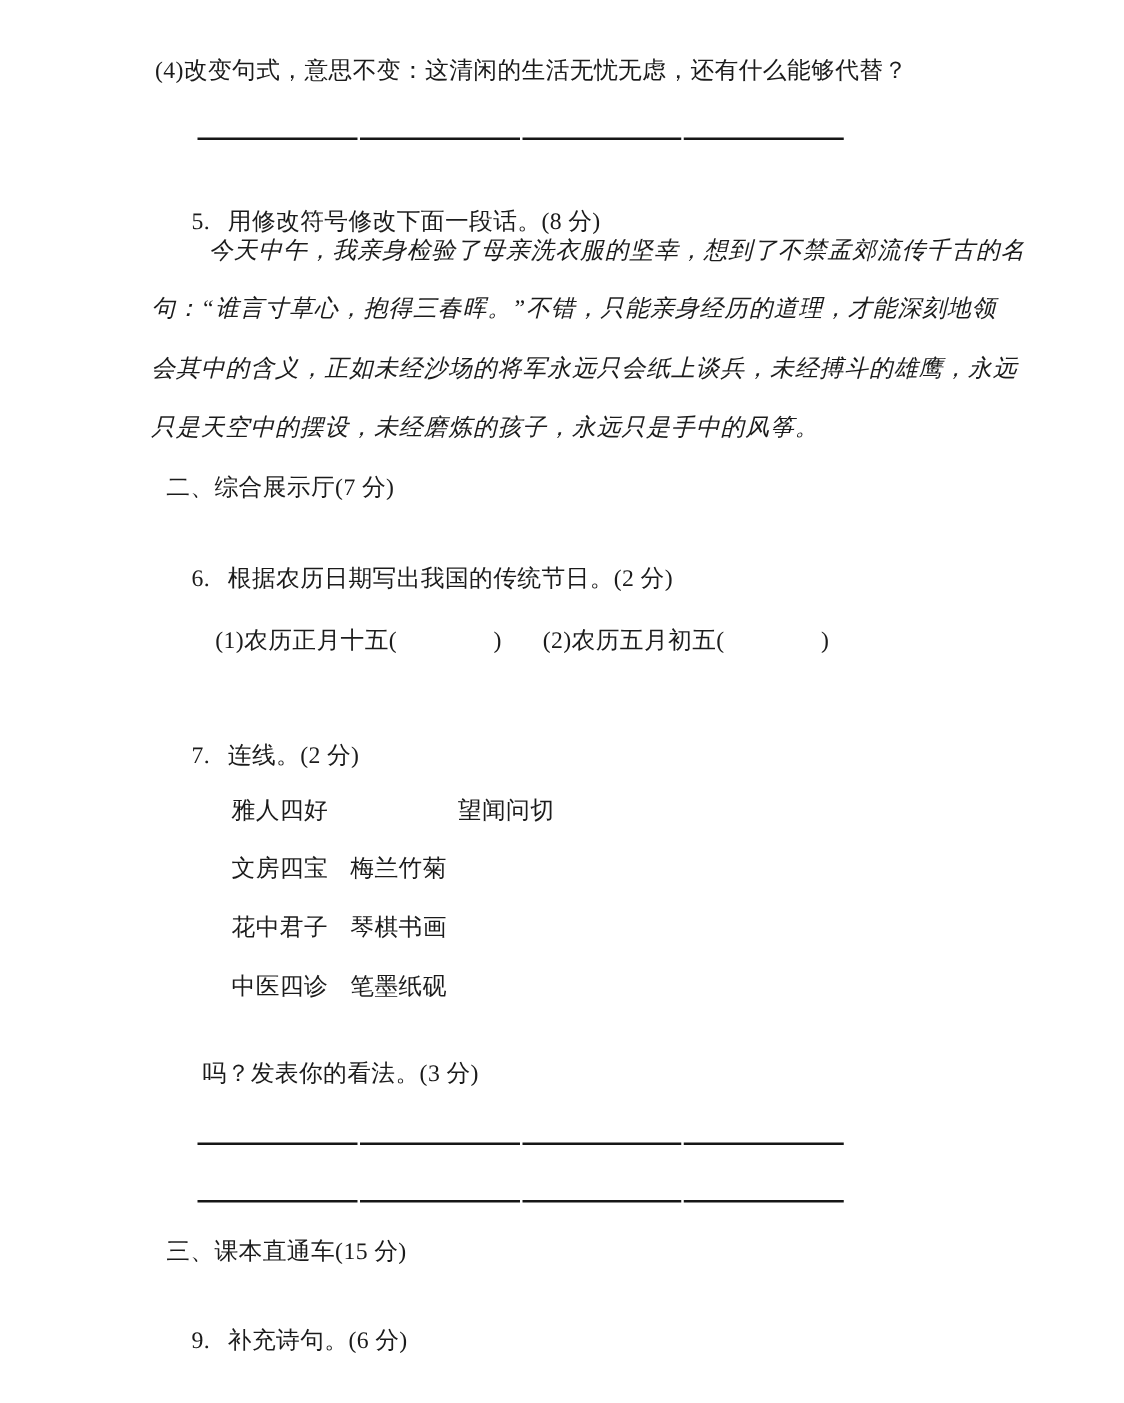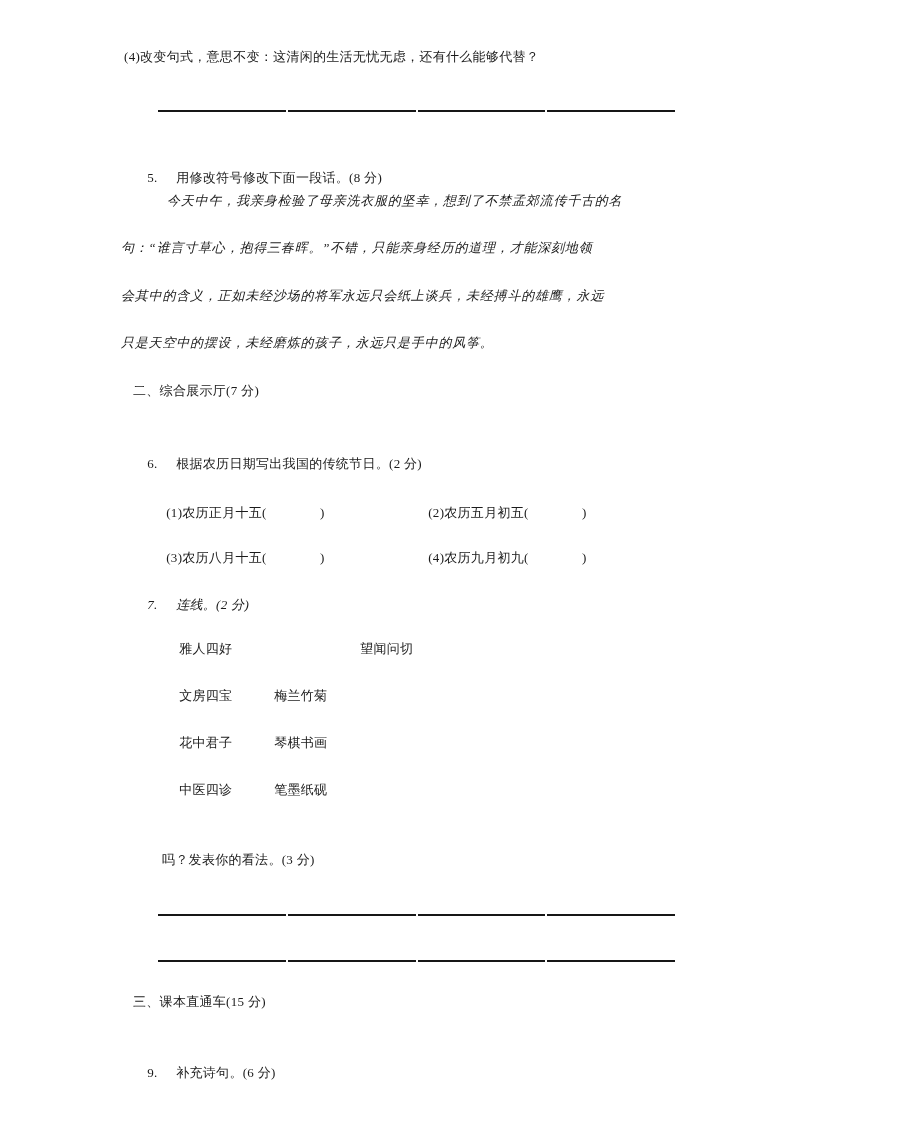--- a/index.html
+++ b/index.html
@@ -3,21 +3,21 @@
 <meta charset="utf-8">
 <style>
   html, body { margin: 0; padding: 0; background: #ffffff; }
   .page {
     position: relative;
     width: 899px;
     height: 1122px;
     background: #ffffff;
     font-family: "Liberation Serif", "DejaVu Serif", serif;
     color: #1b1b1b;
-    font-size: 13px;
+    font-size: 19px;
     overflow: hidden;
   }
   .line {
     position: absolute;
     white-space: pre;
     line-height: 25px;
     letter-spacing: 0.3px;
   }
   
   .kai {
@@ -68,25 +68,22 @@
 
   <div class="line" style="top:378px; left:133px;">二、综合展示厅(7 分)</div>
 
   <div class="line" style="top:426px; left:133px;">
     <span class="num">6.</span><span>根据农历日期写出我国的传统节日。(2 分)</span>
   </div>
 
   <div class="line" style="top:475px; left:127px;">
     <span class="q6-cell-a">(1)农历正月十五(　　　　)</span><span>(2)农历五月初五(　　　　)</span>
   </div>
-  <div class="line" style="top:520px; left:127px;">
-    <span class="q6-cell-a">(3)农历八月十五(　　　　)</span><span>(4)农历九月初九(　　　　)</span>
-  </div>
 
-  <div class="line" style="top:567px; left:133px;font-style:italic;">
+  <div class="line" style="top:567px; left:133px;">
     <span class="num">7.</span><span>连线。(2 分)</span>
   </div>
 
   <div class="line match-row-0" style="top:611px; left:165px;">
     <span class="match-left">雅人四好</span><span class="match-right">望闻问切</span>
   </div>
   <div class="line" style="top:658px; left:165px;">
     <span class="match-left">文房四宝</span><span class="match-right">梅兰竹菊</span>
   </div>
   <div class="line" style="top:705px; left:165px;">

